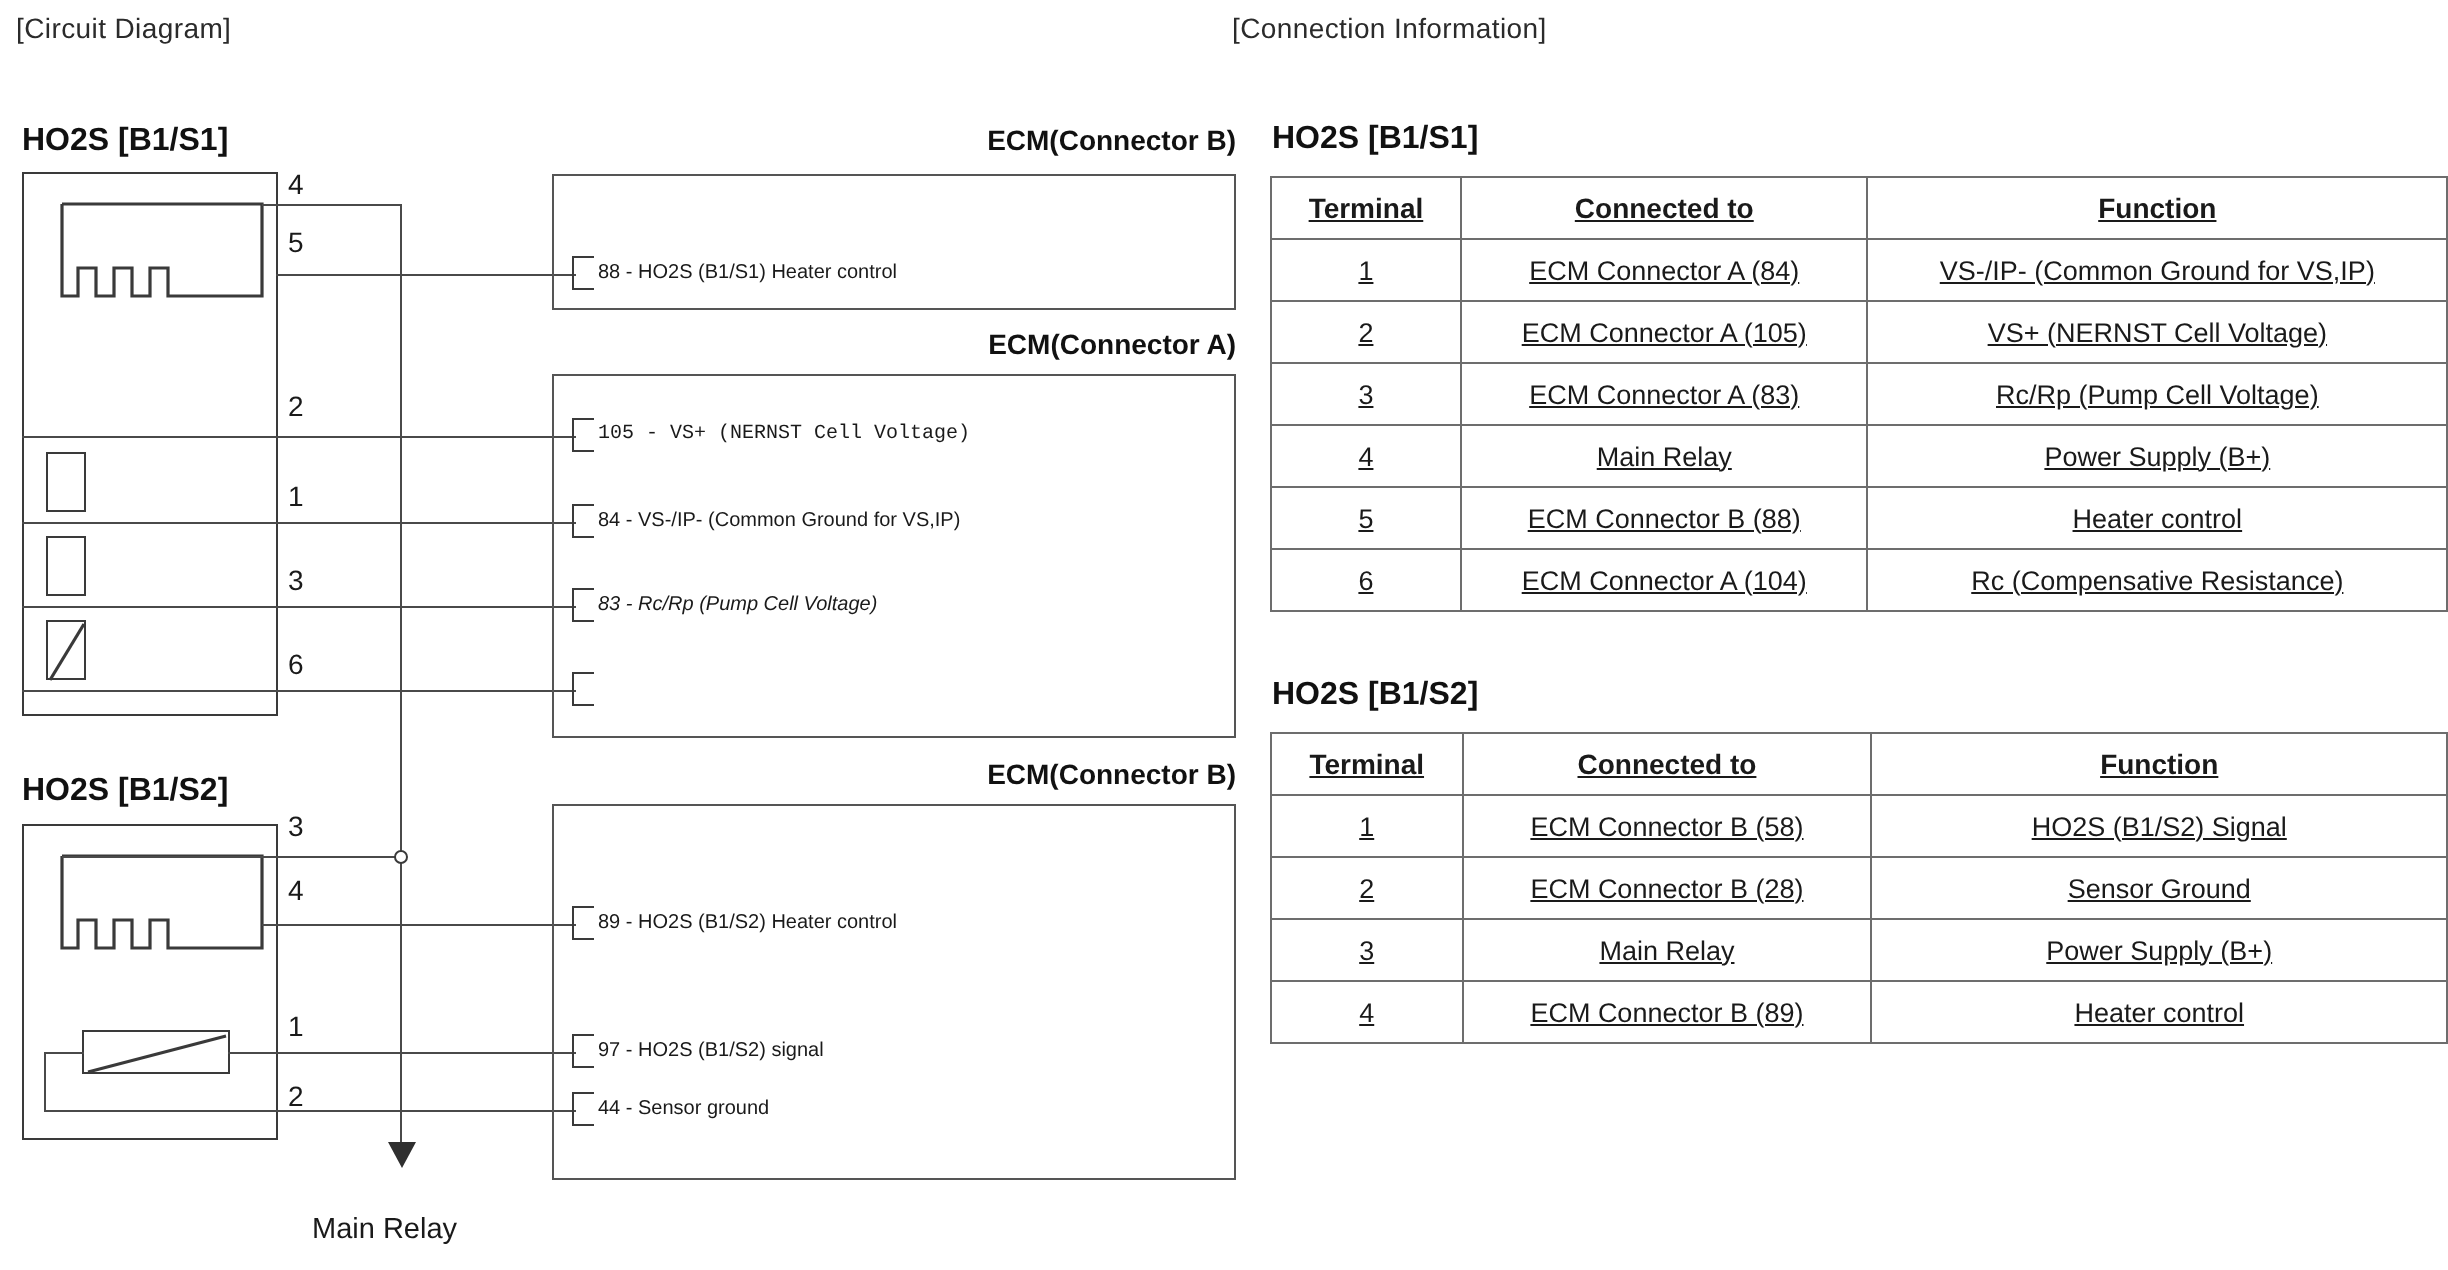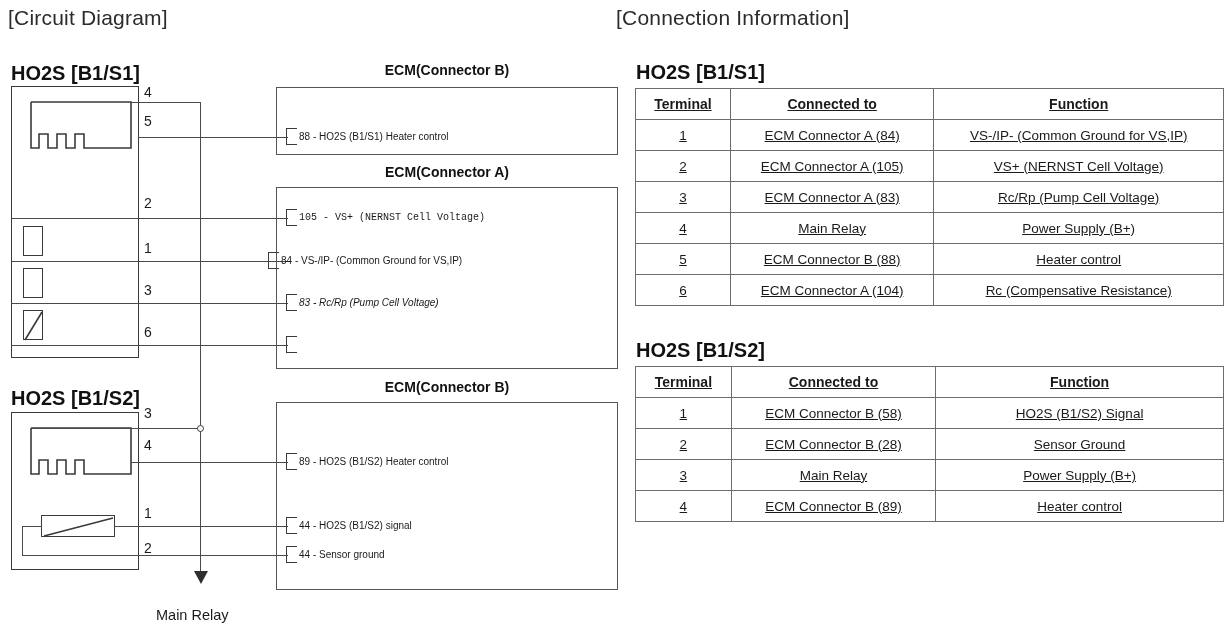--- a/index.html
+++ b/index.html
@@ -12,36 +12,36 @@
     height: 635px;
     position: relative;
     font-family: "Liberation Sans", sans-serif;
     color: #1a1a1a;
     overflow: hidden;
   }
   .abs { position: absolute; }
 
   
   .section-title {
-    font-size: 21px;
+    font-size: 14px;
     color: #2b2b2b;
     letter-spacing: 0.2px;
     white-space: nowrap;
   }
   .block-title {
-    font-size: 20px;
+    font-size: 16px;
     font-weight: bold;
     color: #111;
     white-space: nowrap;
   }
   .ecm-title {
     font-size: 14px;
     font-weight: bold;
     color: #111;
-    text-align: center;
+    text-align: right;
     white-space: nowrap;
   }
 
   
   .sensor-outer {
     border: 1.6px solid #3a3a3a;
     box-sizing: border-box;
     background: transparent;
   }
   .ecm-box {
@@ -180,21 +180,21 @@
   <span class="pin-label">88 - HO2S (B1/S1) Heater control</span>
 </div>
 
 <div class="abs ecm-title" style="left:276px; top:164px; width:342px;">ECM(Connector A)</div>
 <div class="abs ecm-box" style="left:276px; top:187px; width:342px; height:182px;"></div>
 
 <div class="abs pin-row" style="left:286px; top:209px;font-family:Liberation Mono, monospace;">
   <span class="term-mark"></span>
   <span class="pin-label">105 - VS+ (NERNST Cell Voltage)</span>
 </div>
-<div class="abs pin-row" style="left:268px; top:252px;">
+<div class="abs pin-row" style="left:286px; top:252px;">
   <span class="term-mark"></span>
   <span class="pin-label">84 - VS-/IP- (Common Ground for VS,IP)</span>
 </div>
 <div class="abs pin-row" style="left:286px; top:294px;font-style:italic;">
   <span class="term-mark"></span>
   <span class="pin-label">83 - Rc/Rp (Pump Cell Voltage)</span>
 </div>
 <div class="abs pin-row" style="left:286px; top:336px;">
   <span class="term-mark"></span>
 </div>
@@ -232,21 +232,21 @@
 
 <div class="abs ecm-title" style="left:276px; top:379px; width:342px;">ECM(Connector B)</div>
 <div class="abs ecm-box" style="left:276px; top:402px; width:342px; height:188px;"></div>
 
 <div class="abs pin-row" style="left:286px; top:453px;">
   <span class="term-mark"></span>
   <span class="pin-label">89 - HO2S (B1/S2) Heater control</span>
 </div>
 <div class="abs pin-row" style="left:286px; top:517px;">
   <span class="term-mark"></span>
-  <span class="pin-label">44 - HO2S (B1/S2) signal</span>
+  <span class="pin-label">97 - HO2S (B1/S2) signal</span>
 </div>
 <div class="abs pin-row" style="left:286px; top:546px;">
   <span class="term-mark"></span>
   <span class="pin-label">44 - Sensor ground</span>
 </div>
 
 <div class="abs arrow-down" style="left:194px; top:571px;"></div>
 <div class="abs main-relay-label" style="left:156px; top:607px;">Main Relay</div>
 
 <div class="abs section-title" style="left:616px; top:6px;">[Connection Information]</div>

